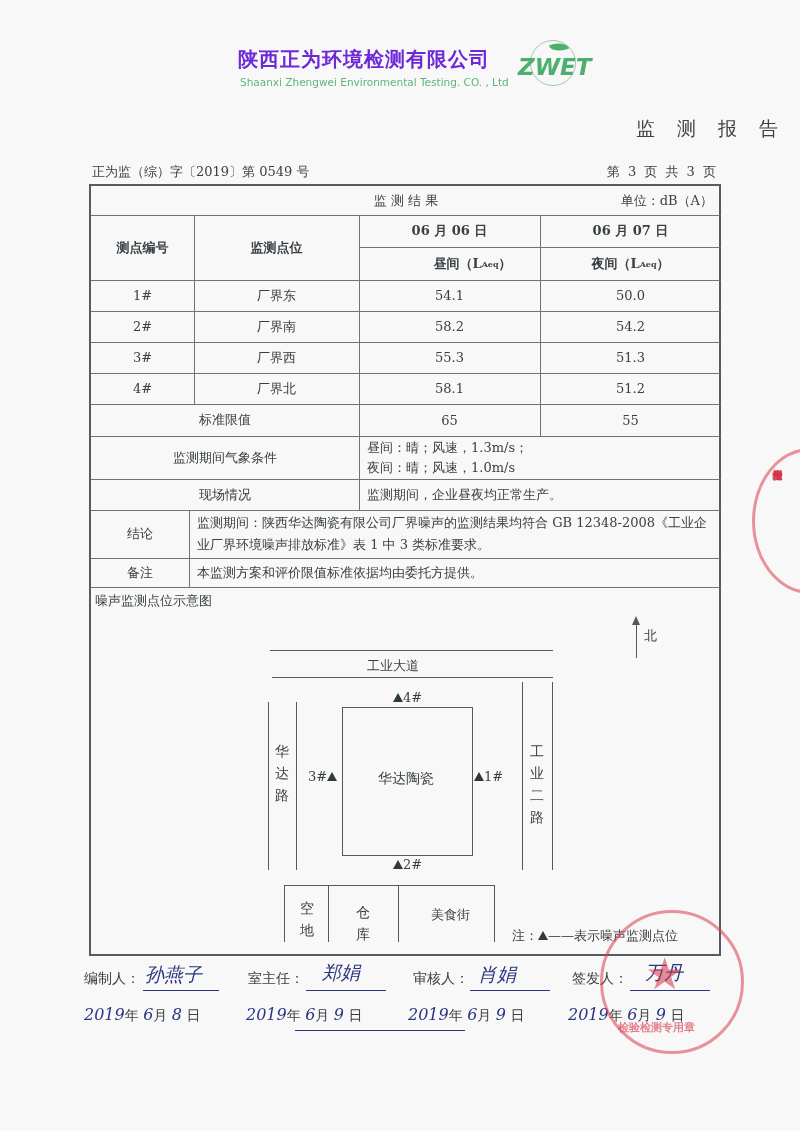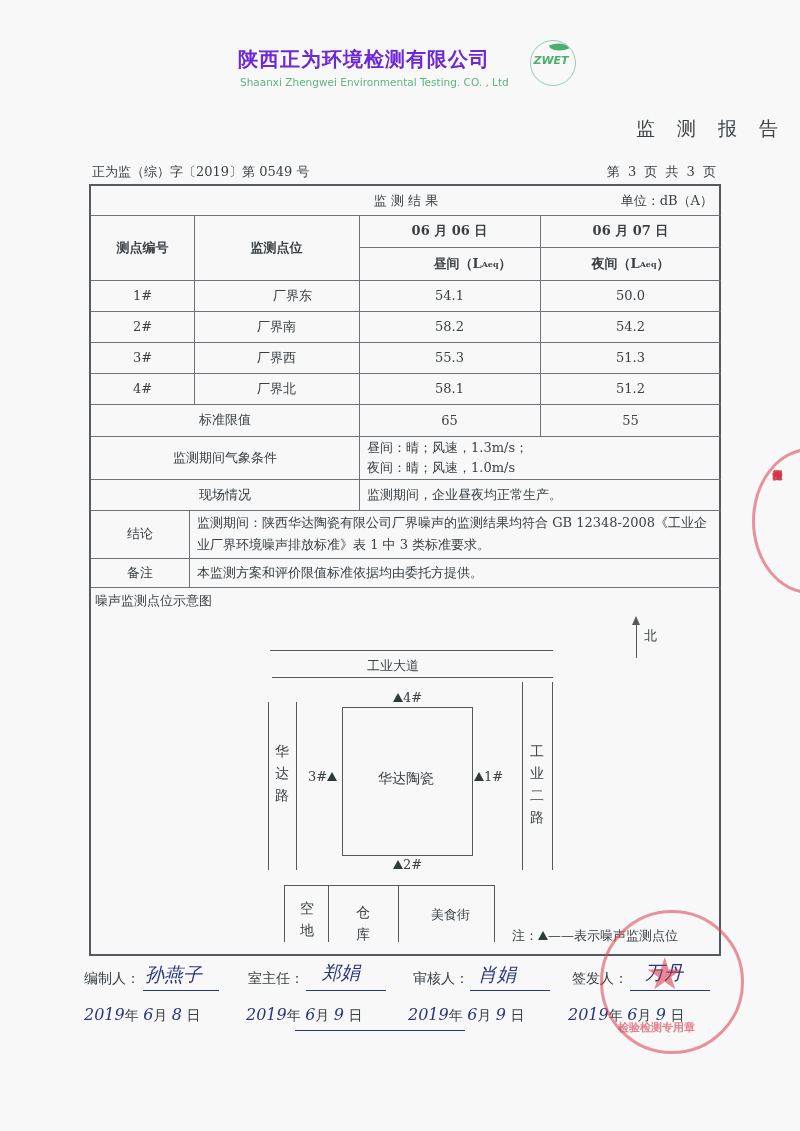--- a/index.html
+++ b/index.html
@@ -8,21 +8,21 @@
     background: #f7f8f7;
     font-family: "DejaVu Serif", "Liberation Serif", serif;
     color: #3a3f44;
   }
   .abs { position: absolute; }
   
   .co-cn { left: 238px; top: 46px; font-family: "DejaVu Sans", sans-serif; font-weight: bold; font-size: 20px; color: #6d28d9; letter-spacing: 1px; white-space: nowrap; }
   .co-en { left: 240px; top: 76px; font-family: "DejaVu Sans", sans-serif; font-size: 10.5px; color: #5fb47f; white-space: nowrap; }
   .logo { left: 518px; top: 40px; width: 66px; height: 52px; }
   .logo-circle { position:absolute; left: 12px; top: 0; width: 44px; height: 44px; border: 1.5px solid #9cc9ad; border-radius: 50%; }
-  .logo-text { position:absolute; left: 0; top: 14px; width: 66px; text-align:center; font-family: "DejaVu Sans", sans-serif; font-weight: bold; font-style: italic; font-size: 11px; color: #4caf6e; }
+  .logo-text { position:absolute; left: 0; top: 14px; width: 66px; text-align:center; font-family: "DejaVu Sans", sans-serif; font-weight: bold; font-style: italic; font-size: 23px; color: #4caf6e; }
   .logo-leaf { position:absolute; left: 32px; top: 2px; width: 18px; height: 10px; background:#4caf6e; border-radius: 0 100% 0 100%; transform: rotate(-20deg); }
   .title { left: 0; width: 800px; top: 116px; text-align: right; font-size: 19px; letter-spacing: 22px; color: #3d4246; }
   .docno { left: 92px; top: 163px; font-size: 13px; }
   .pageno { right: 82px; top: 163px; font-size: 13px; letter-spacing: 2px; }
 
   
   .frame { left: 89px; top: 184px; width: 632px; height: 772px; border: 2px solid #555b60; box-sizing: border-box; }
   .line-h { position:absolute; height: 1px; background:#6d7378; }
   .line-v { position:absolute; width: 1px; background:#6d7378; }
   .cell { position:absolute; font-size: 13px; display:flex; align-items:center; justify-content:center; text-align:center; color:#3a3f44; }
@@ -94,21 +94,21 @@
       <span class="sub">Aeq</span>
       <span>）</span>
   </div>
   <div class="cell bold" style="left:449px; width:181px; top:61px; height:33px;">
     <span>夜间（L</span>
       <span class="sub">Aeq</span>
       <span>）</span>
   </div>
 
   <div class="cell" style="left:0; width:103px; top:94px; height:31px;">1#</div>
-  <div class="cell" style="left:103px; width:165px; top:94px; height:31px;margin-left:16px;">厂界东</div>
+  <div class="cell" style="left:103px; width:165px; top:94px; height:31px;">厂界东</div>
   <div class="cell" style="left:268px; width:181px; top:94px; height:31px;">54.1</div>
   <div class="cell" style="left:449px; width:181px; top:94px; height:31px;">50.0</div>
 
   <div class="cell" style="left:0; width:103px; top:125px; height:31px;">2#</div>
   <div class="cell" style="left:103px; width:165px; top:125px; height:31px;">厂界南</div>
   <div class="cell" style="left:268px; width:181px; top:125px; height:31px;">58.2</div>
   <div class="cell" style="left:449px; width:181px; top:125px; height:31px;">54.2</div>
 
   <div class="cell" style="left:0; width:103px; top:156px; height:31px;">3#</div>
   <div class="cell" style="left:103px; width:165px; top:156px; height:31px;">厂界西</div>

